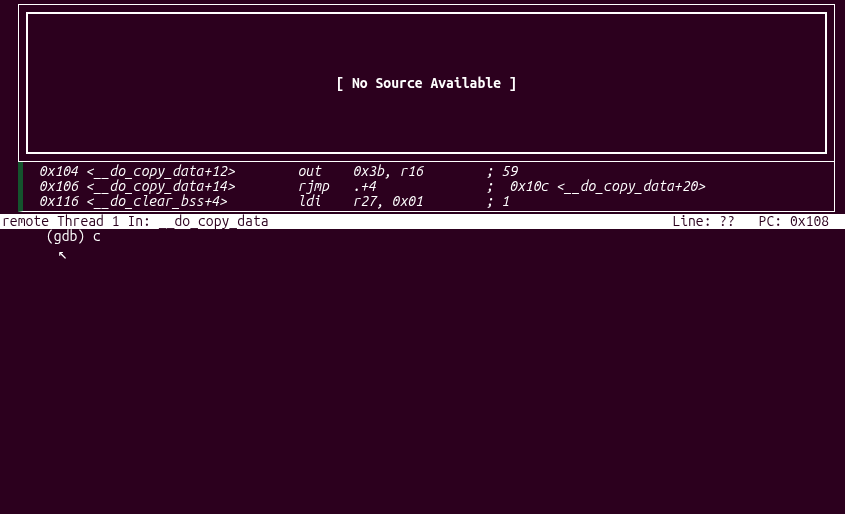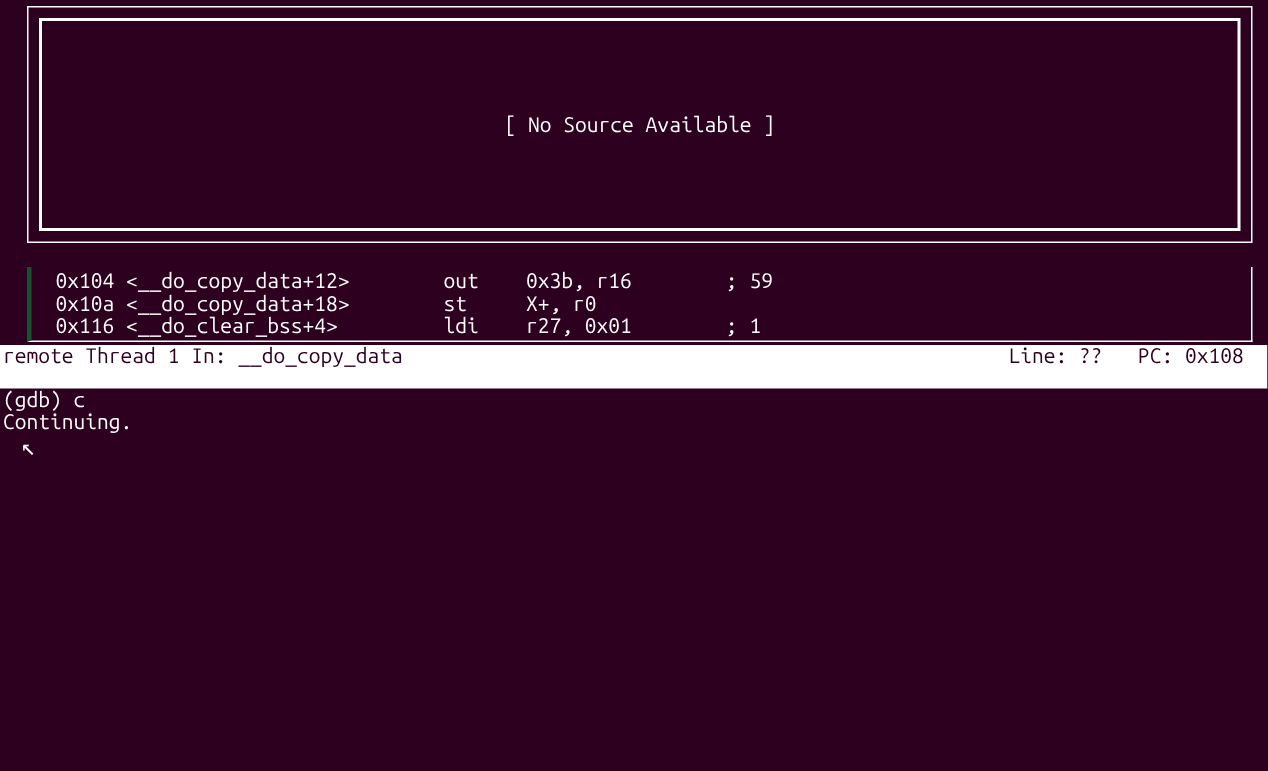--- a/index.html
+++ b/index.html
@@ -7,64 +7,67 @@
     width: 845px;
     height: 514px;
     background: #2c001e;
     color: #ffffff;
     font-family: "Ubuntu Mono", "DejaVu Sans Mono", "Courier New", monospace;
     font-size: 14px;
     line-height: 15px;
     overflow: hidden;
   }
   .outer-frame {
-    margin: 4px 10px 16px 18px;
+    margin: 4px 10px 0 18px;
     border: 1px solid #ffffff;
+    font-weight: bold;
   }
   .source-box {
     margin: 7px 7px 7px 7px;
     border: 2px solid #ffffff;
     height: 142px;
     display: flex;
     align-items: center;
     justify-content: center;
     white-space: pre;
   }
   .disasm {
     margin: 0 10px 0 18px;
-    border-left: 3px solid #14532d;
+    border-left: 5px solid #14532d;
     border-right: 1px solid #ffffff;
     border-bottom: 1px solid #ffffff;
     padding: 2px 0 2px 0;
+    font-style: italic;
   }
   .asm-row {
     white-space: pre;
     padding: 0 6px;
     height: 15px;
   }
   .asm-row .gutter {
     display: inline-block;
     width: 10px;
   }
   .current .addr {
     background: #ffffff;
     color: #2c001e;
   }
   .status-bar {
     background: #ffffff;
     color: #2c001e;
     margin: 2px 0 0 0;
     padding: 0 8px 0 2px;
-    height: 29px;
+    height: 15px;
     display: flex;
     white-space: pre;
   }
   .status-left { flex: 1; }
   .console {
     padding: 0 2px;
+    margin-left: 44px;
   }
   .console-line {
     white-space: pre;
     height: 15px;
   }
   .cursor {
     position: relative;
     top: 1px;
     left: 12px;
     font-size: 16px;
@@ -75,33 +78,32 @@
 <body>
 
 <div class="outer-frame">
   <div class="source-box">
     <span>[ No Source Available ]</span>
   </div>
 </div>
 
 <div class="disasm" id="disasm">
     <div class="asm-row"><span class="gutter"> </span><span class="addr">0x104 </span><span>&lt;__do_copy_data+12&gt;        </span><span>out    </span><span>0x3b, r16        </span><span>; 59</span></div>
-    <div class="asm-row"><span class="gutter"> </span><span class="addr">0x10a </span><span>&lt;__do_copy_data+18&gt;        </span><span>st     </span><span>X+, r0           </span><span></span></div>
+    <div class="asm-row"><span class="gutter"> </span><span class="addr">0x106 </span><span>&lt;__do_copy_data+14&gt;        </span><span>rjmp   </span><span>.+4              </span><span>;  0x10c &lt;__do_copy_data+20&gt;</span></div>
     <div class="asm-row"><span class="gutter"> </span><span class="addr">0x116 </span><span>&lt;__do_clear_bss+4&gt;         </span><span>ldi    </span><span>r27, 0x01        </span><span>; 1</span></div>
   </div>
 
 <div class="status-bar">
   <span class="status-left">remote Thread 1 In: __do_copy_data</span>
   <span>Line:</span>
   <span> </span>
   <span>??</span>
   <span>   </span>
   <span>PC:</span>
   <span> </span>
   <span>0x108</span>
   <span> </span>
 </div>
 
 <div class="console">
   <div class="console-line"><span>(gdb) </span><span>c</span></div>
-  <div class="console-line">Continuing.</div>
   <div class="cursor">↖</div>
 </div>
 
 </body></html>

